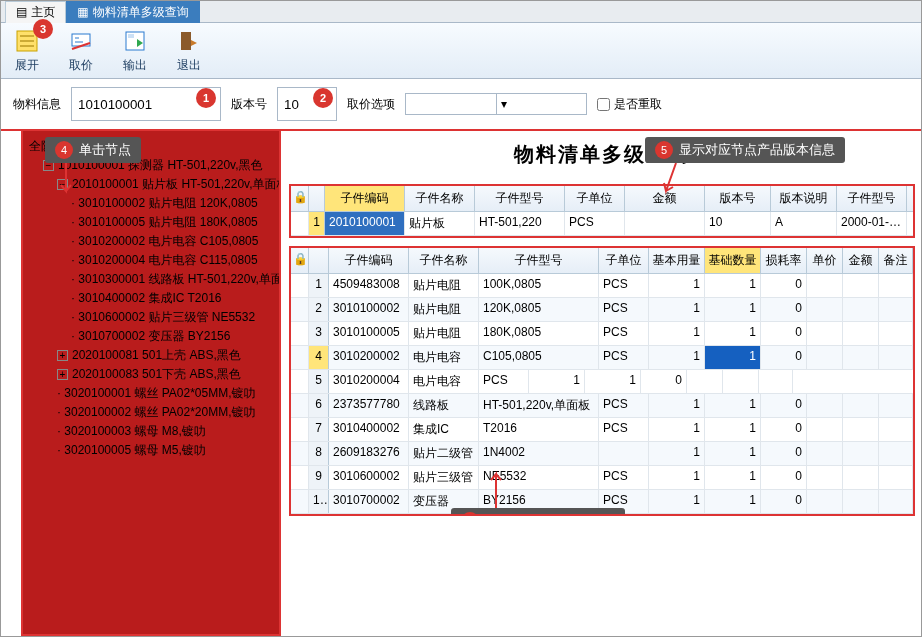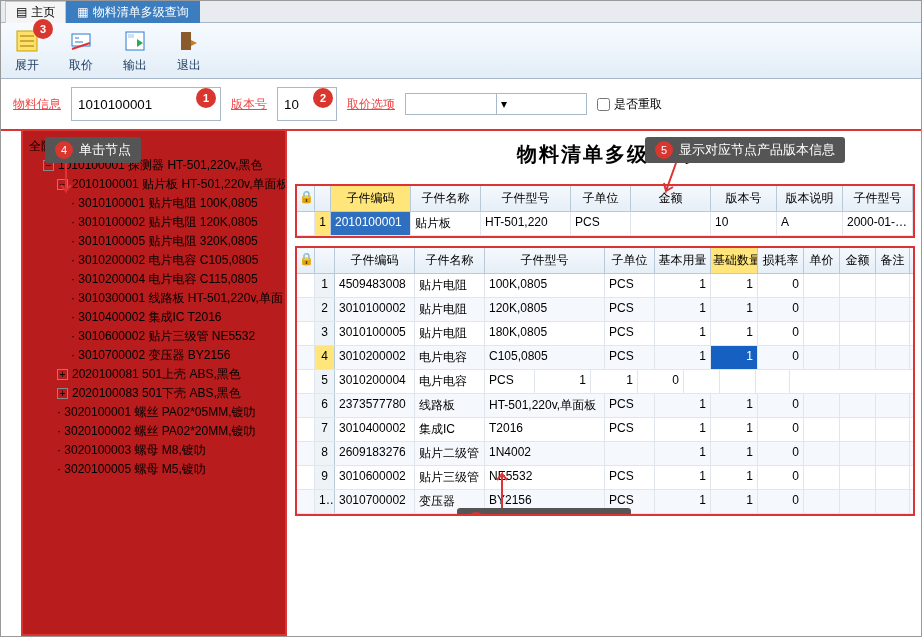--- a/index.html
+++ b/index.html
@@ -6,21 +6,21 @@
 body { font-family: "Microsoft YaHei", SimSun, sans-serif; font-size: 12px; background: #fff; width: 922px; height: 637px; overflow: hidden; border: 1px solid #999; }
 .tabbar { display: flex; background: #e8ecf0; border-bottom: 1px solid #a9b8c8; height: 22px; align-items: center; padding-left: 4px; }
 .tabbar .tab { display: flex; align-items: center; padding: 2px 10px; gap: 4px; border: 1px solid transparent; border-bottom: none; }
 .tabbar .tab.active { background: #3b7dbe; color: #fff; }
 .tabbar .tab.home { background: #f5f5f5; border: 1px solid #b8cad8; border-bottom: none; }
 .toolbar { display: flex; background: linear-gradient(#f7fbff, #e3edf7); border-bottom: 1px solid #a9b8c8; height: 56px; padding: 4px 8px; gap: 18px; align-items: center; }
 .tool-btn { display: flex; flex-direction: column; align-items: center; gap: 2px; cursor: pointer; padding: 2px 4px; position: relative; }
 .tool-btn .icon { width: 28px; height: 28px; display: flex; align-items: center; justify-content: center; }
 .tool-btn .label { font-size: 12px; color: #1a3a5e; }
 .filterbar { display: flex; align-items: center; padding: 8px 12px; gap: 10px; border-bottom: 2px solid #d33; position: relative; }
-.filterbar label { color: #ef4444; text-decoration: underline; }
+.filterbar label { color: #000000; }
 .filterbar input[type="text"] { border: 1px solid #a9b8c8; padding: 16px 6px; height: 22px; }
 .filterbar .checkbox { display: flex; align-items: center; gap: 4px; }
 .dropdown { display: inline-flex; align-items: center; border: 1px solid #a9b8c8; height: 22px; }
 .dropdown span { padding: 2px 8px; min-width: 90px; display: inline-block; }
 .dropdown .arrow { border-left: 1px solid #a9b8c8; padding: 0 4px; height: 100%; display: flex; align-items: center; }
 .main { display: flex; height: calc(637px - 22px - 56px - 40px - 14px); }
 .tree-panel { width: 298px; border: 2px solid #d33; border-top: none; padding: 6px 6px; overflow: auto; background: #b91c1c; font-size: 12px; margin-left: 20px; }
 .tree-node { padding: 1px 0 1px 0; white-space: nowrap; }
 .tree-node .exp { display: inline-block; width: 11px; height: 11px; border: 1px solid #888; text-align: center; line-height: 9px; font-size: 10px; margin-right: 4px; cursor: pointer; }
 .tree-children { margin-left: 14px; }
@@ -41,21 +41,21 @@
 .grid-body .cell.selcell { background: #2f6fbf; color: #fff; }
 .grid-body .cell.hilite { background: #1560c0; color: #fff; }
 .badge { position: absolute; width: 20px; height: 20px; border-radius: 50%; background: #d9362f; color: #fff; display: flex; align-items: center; justify-content: center; font-size: 11px; font-weight: bold; z-index: 10; }
 .callout { position: absolute; background: #555; color: #fff; padding: 4px 10px; border-radius: 3px; font-size: 13px; display: flex; align-items: center; gap: 6px; z-index: 9; }
 .callout .cb { width: 18px; height: 18px; border-radius: 50%; background: #d9362f; display: flex; align-items: center; justify-content: center; font-size: 11px; }
 .arrow-svg { position: absolute; z-index: 8; }
 .scrollbar-bottom { height: 14px; background: #e8ecf0; border-top: 1px solid #b8cad8; }
 
 .g1 .c0{width:18px}.g1 .c1{width:16px}.g1 .c2{width:80px}.g1 .c3{width:70px}.g1 .c4{width:90px}.g1 .c5{width:60px}.g1 .c6{width:80px}.g1 .c7{width:66px}.g1 .c8{width:66px}.g1 .c9{width:70px}
 
-.g2 .c0{width:18px}.g2 .c1{width:20px}.g2 .c2{width:80px}.g2 .c3{width:70px}.g2 .c4{width:120px}.g2 .c5{width:50px}.g2 .c6{width:56px}.g2 .c7{width:47px}.g2 .c8{width:46px}.g2 .c9{width:36px}.g2 .c10{width:36px}.g2 .c11{width:34px}
+.g2 .c0{width:18px}.g2 .c1{width:20px}.g2 .c2{width:80px}.g2 .c3{width:70px}.g2 .c4{width:120px}.g2 .c5{width:50px}.g2 .c6{width:56px}.g2 .c7{width:56px}.g2 .c8{width:46px}.g2 .c9{width:36px}.g2 .c10{width:36px}.g2 .c11{width:34px}
 </style>
 </head>
 <body>
 
 <div class="tabbar">
   <div class="tab home">
     <span>▤</span>
     <span>主页</span>
   </div>
   <div class="tab active">
@@ -147,23 +147,22 @@
 
 <div class="main">
 
   <div class="tree-panel">
     <div class="tree-node"><span>全阶</span></div>
     <div class="tree-children">
       <div class="tree-node"><span class="exp">−</span><span>1010100001 探测器 HT-501,220v,黑色</span></div>
       <div class="tree-children">
         <div class="tree-node"><span class="exp">−</span><span>2010100001 贴片板  HT-501,220v,单面板</span></div>
         <div class="tree-children" id="tree-leaves">
-            <div class="tree-node">· 3010100001 贴片电阻  100K,0805</div>
             <div class="tree-node">· 3010100002 贴片电阻  120K,0805</div>
-            <div class="tree-node">· 3010100005 贴片电阻  320K,0805</div>
+            <div class="tree-node">· 3010100005 贴片电阻  180K,0805</div>
             <div class="tree-node">· 3010200002 电片电容  C105,0805</div>
             <div class="tree-node">· 3010200004 电片电容  C115,0805</div>
             <div class="tree-node">· 3010300001 线路板   HT-501,220v,单面</div>
             <div class="tree-node">· 3010400002 集成IC  T2016</div>
             <div class="tree-node">· 3010600002 贴片三级管  NE5532</div>
             <div class="tree-node">· 3010700002 变压器  BY2156</div>
           </div>
         <div id="tree-siblings">
             <div class="tree-node"><span class="exp">+</span>2020100081 501上壳   ABS,黑色</div>
             <div class="tree-node"><span class="exp">+</span>2020100083 501下壳   ABS,黑色</div>

